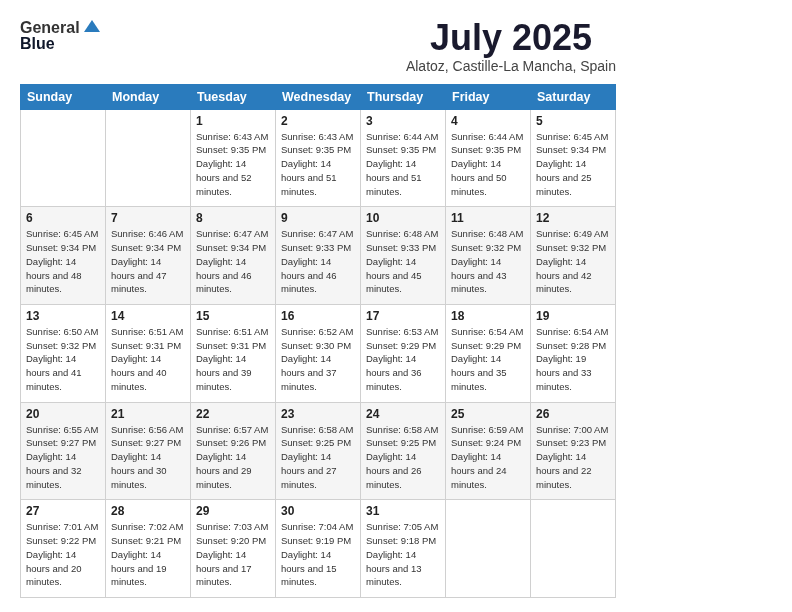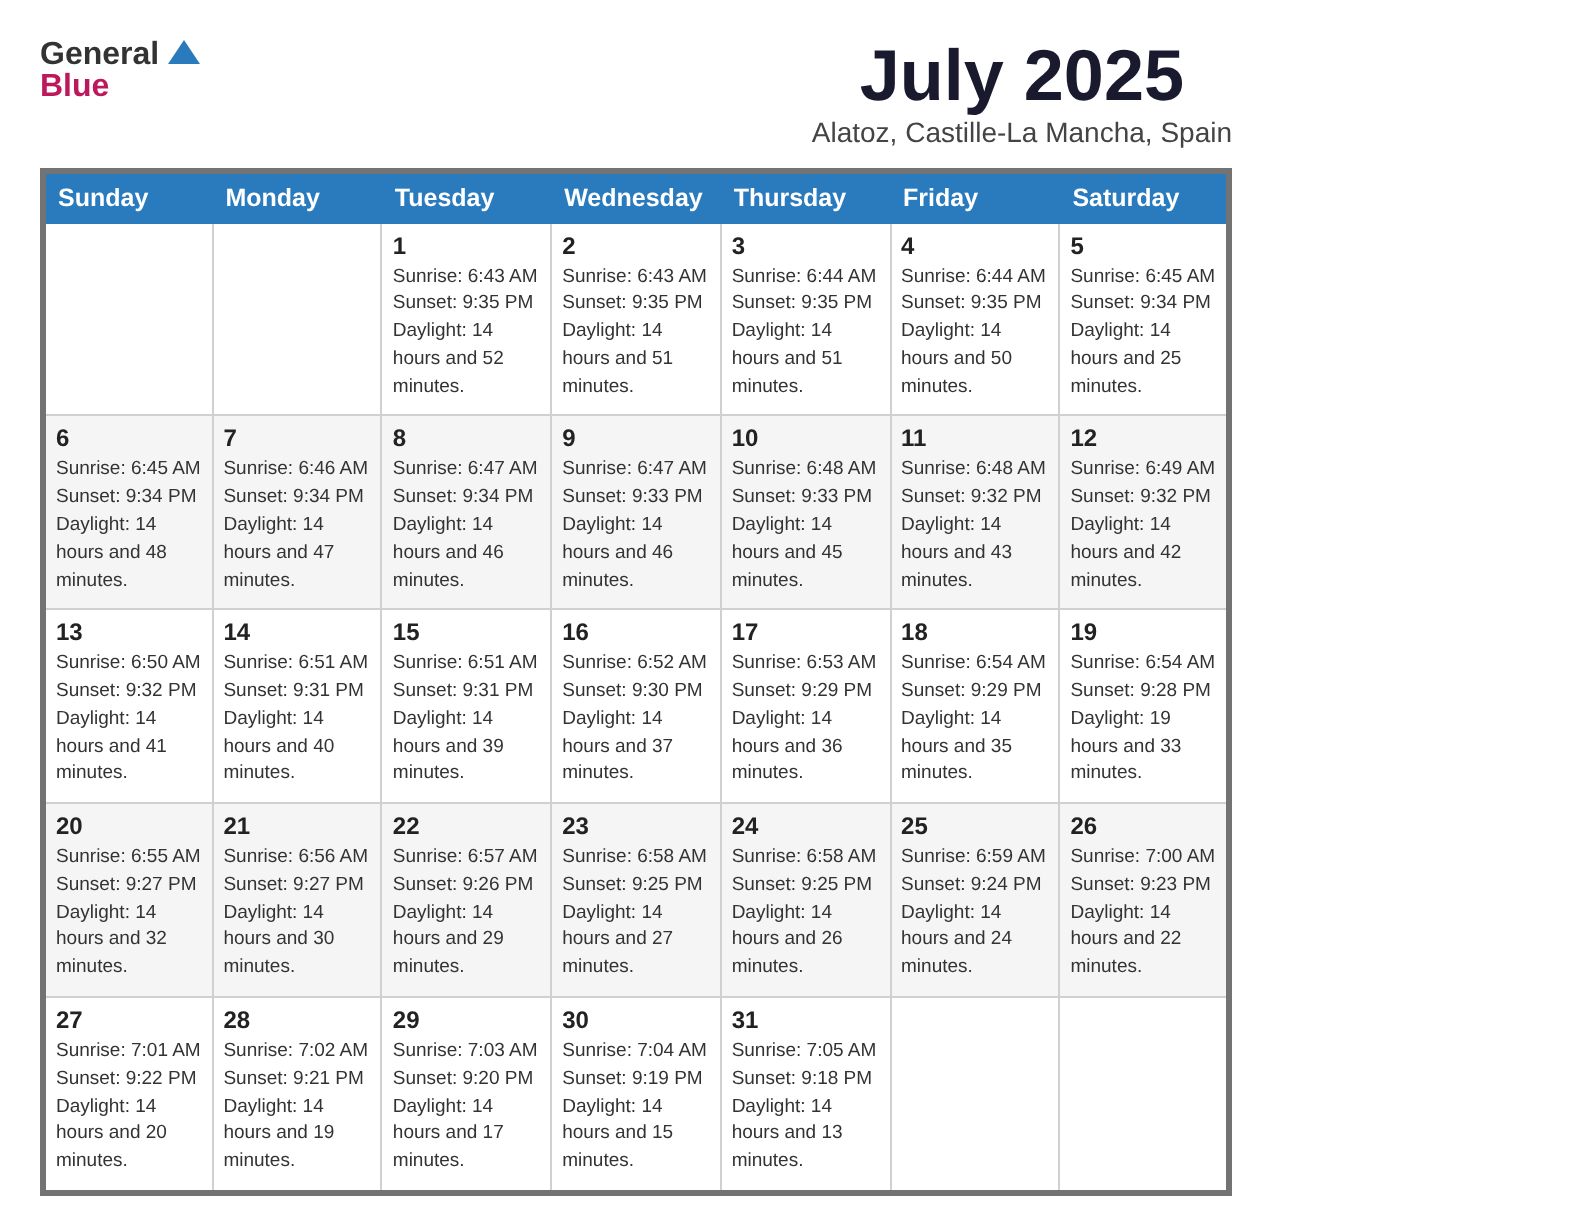--- a/index.html
+++ b/index.html
@@ -30,39 +30,39 @@
     }
     .logo-text-general {
       font-size: 16px;
       font-weight: bold;
       color: #333;
       line-height: 1;
     }
     .logo-text-blue {
       font-size: 16px;
       font-weight: bold;
-      color: #be185d;
+      color: #0f172a;
       line-height: 1;
     }
     .title-block {
       text-align: center;
     }
     .title-month {
       font-size: 36px;
       font-weight: bold;
       color: #1a1a2e;
       line-height: 1.1;
     }
     .title-location {
       font-size: 14px;
       color: #444;
     }
     .calendar {
       flex: 1;
-      border: 3px solid #737373;
+      border: 1px solid #737373;
       border-collapse: collapse;
       width: 100%;
       table-layout: fixed;
     }
     .calendar th {
       background: #2a7bbd;
       color: #fff;
       text-align: left;
       padding: 5px 6px;
       font-size: 12.5px;

